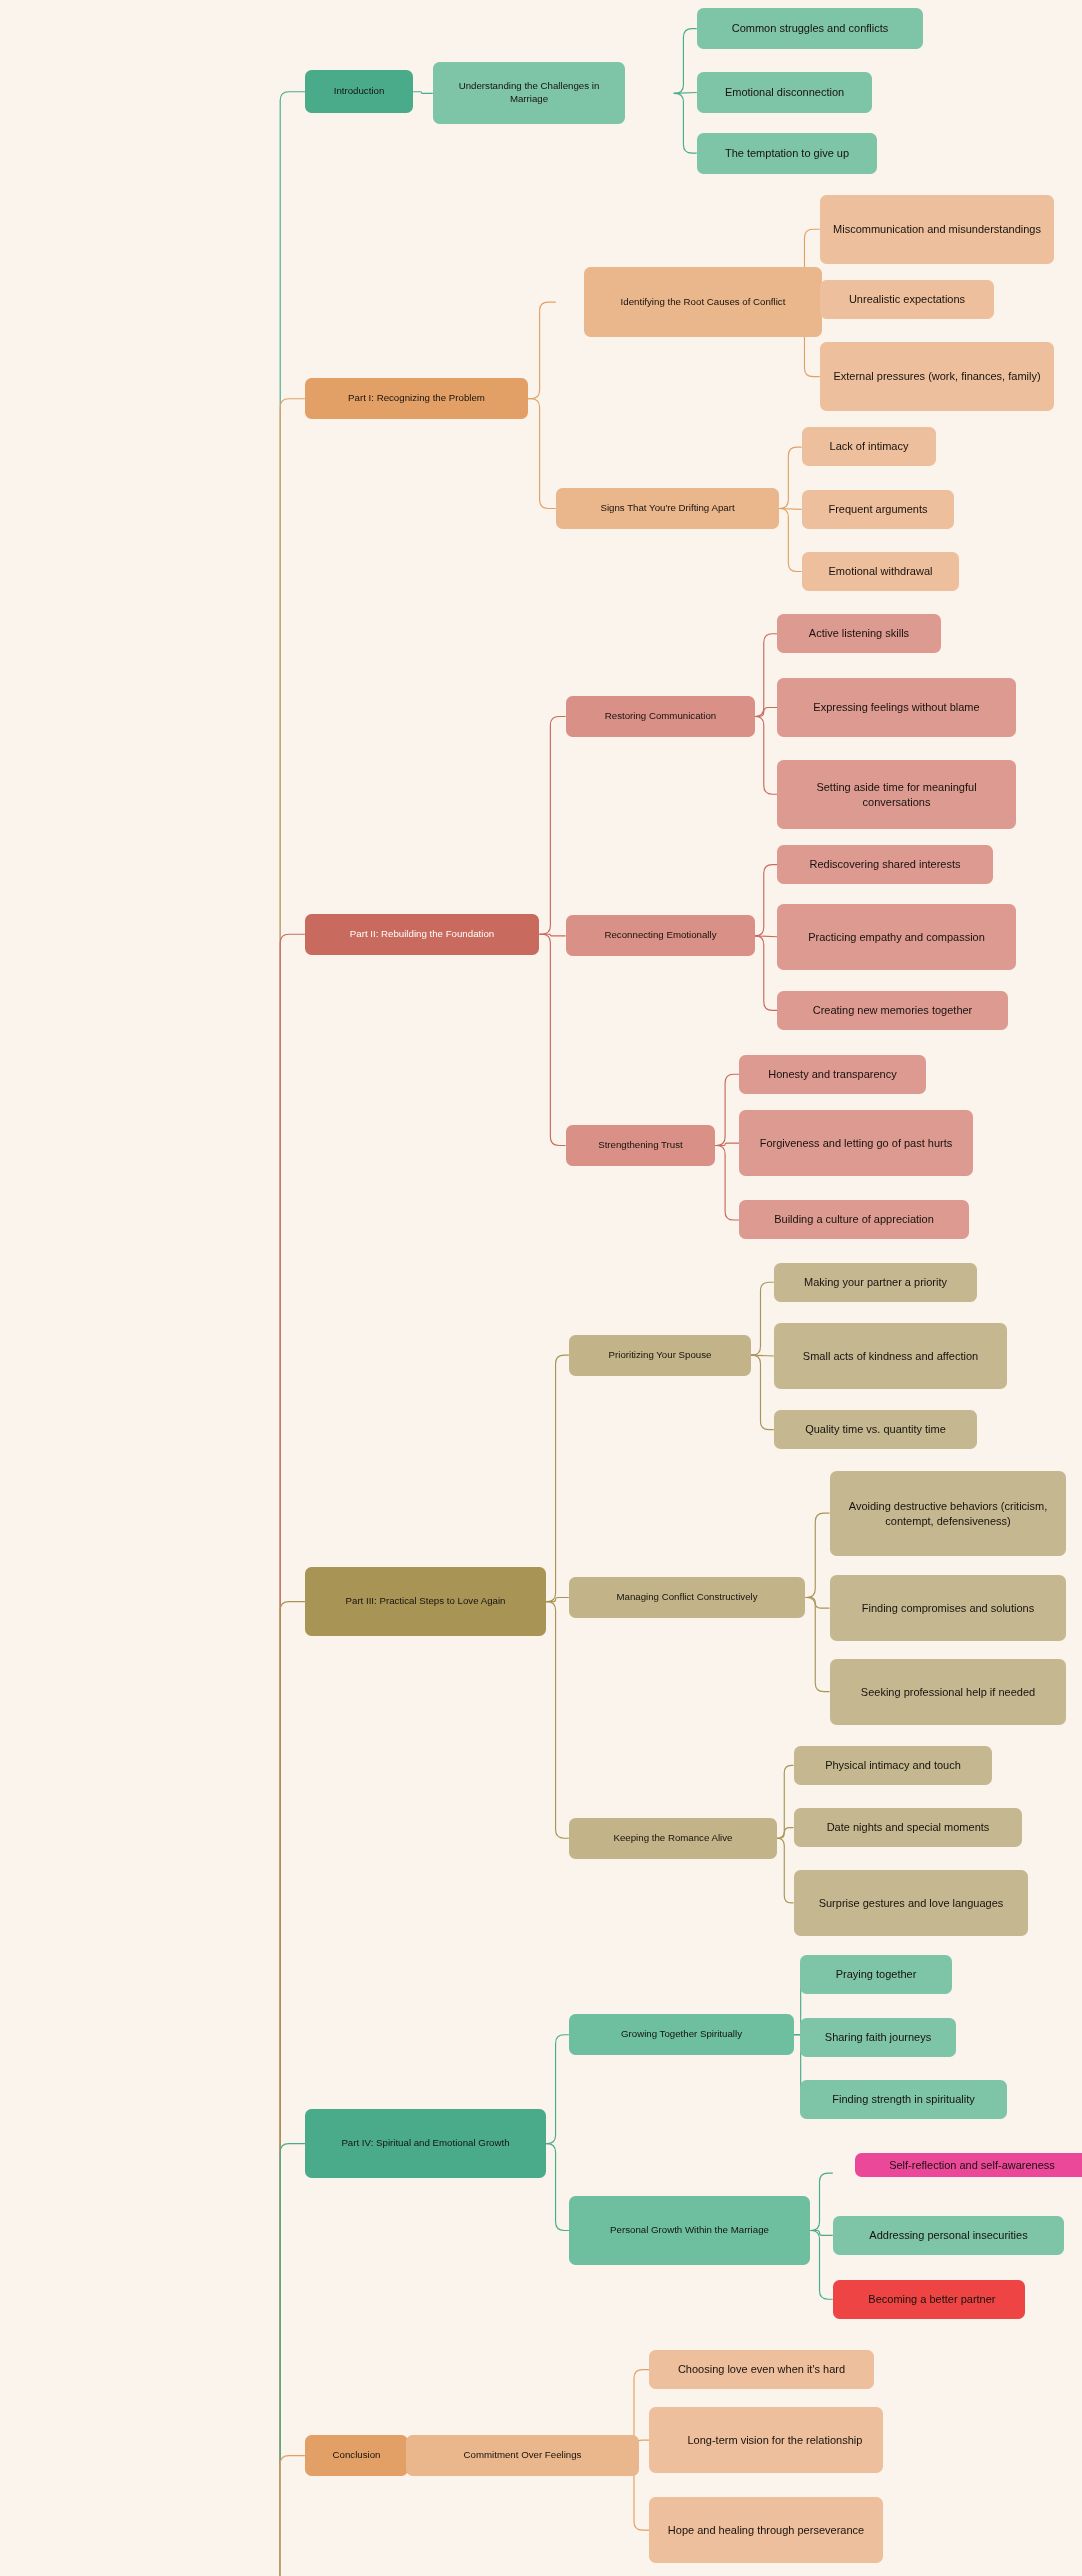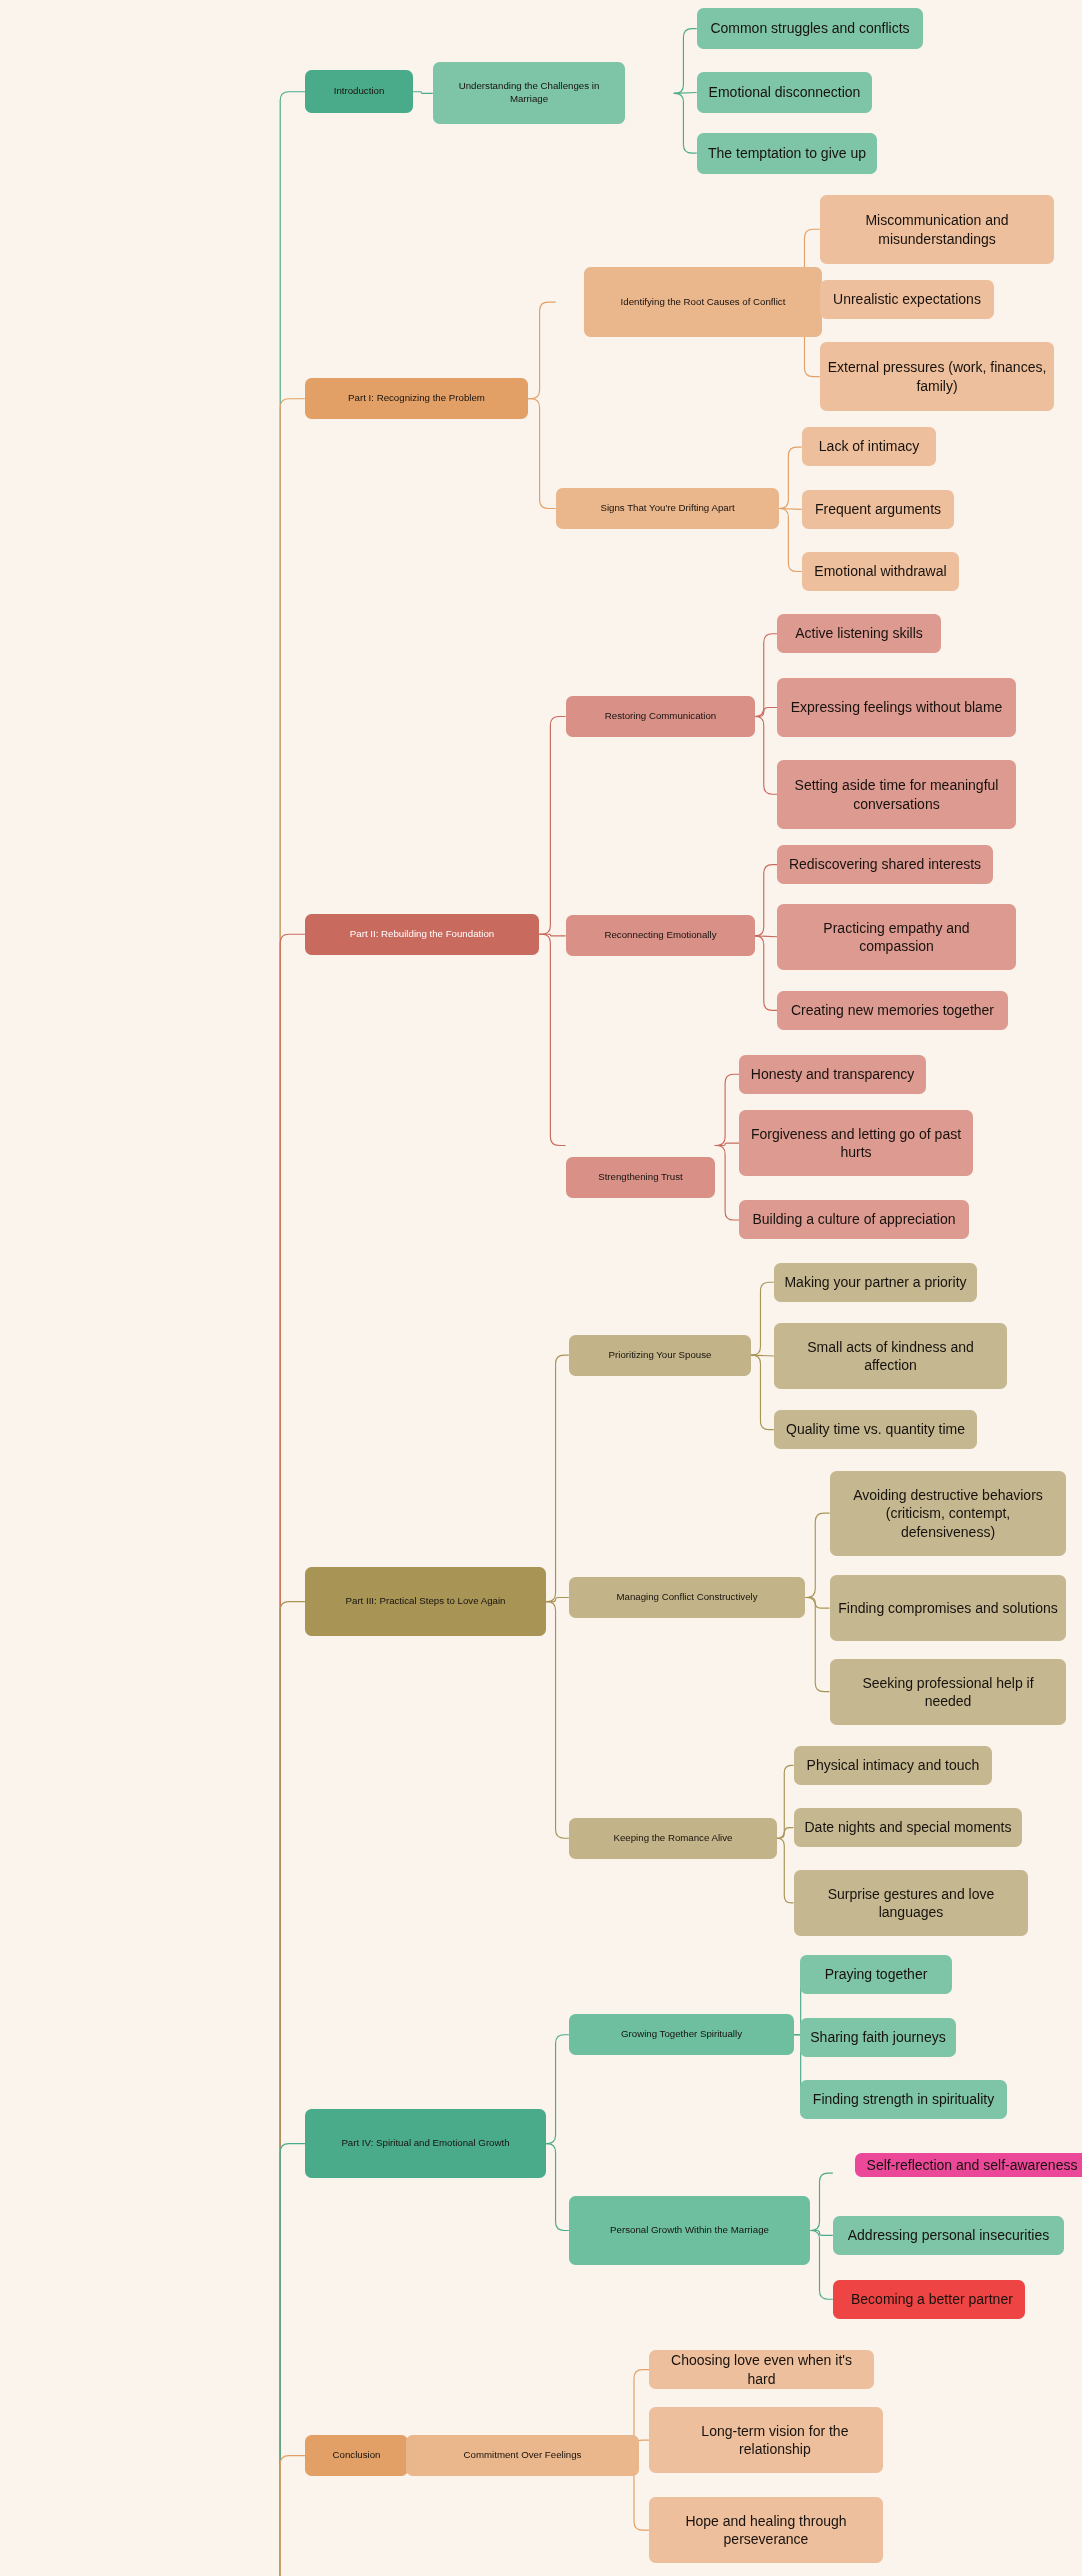--- a/index.html
+++ b/index.html
@@ -17,21 +17,21 @@
     display:flex;align-items:center;justify-content:center;
     text-align:center;
     border-radius:6.5px;
     color:#17120e;
     line-height:1.32;
     padding:2.9px 7.2px;
     font-size:9.7px;
   }
   .node.branch{font-size:9.7px;}
   .node.sub{font-size:9.7px;}
-  .node.leaf{font-size:14px;}
+  .node.leaf{font-size:11px;}
   .white-text{color:#ffffff;}
 </style>
 </head>
 <body>
 
 <div id="canvas">
   <svg class="links" id="link-layer" viewBox="0 0 1501 3573" preserveAspectRatio="none">
       <path d="M 363.8787878787879 4025.019707565162 L 376.71351515151514 4025.019707565162 Q 388.71351515151514 4025.019707565162 388.71351515151514 4013.019707565162 L 388.71351515151514 139.20152574698028 Q 388.71351515151514 127.2015257469803 400.71351515151514 127.2015257469803 L 423.00909090909096 127.2015257469803" fill="none" stroke="#4aab8a" stroke-width="1.6"></path>
       <path d="M 363.8787878787879 4025.019707565162 L 376.71351515151514 4025.019707565162 Q 388.71351515151514 4025.019707565162 388.71351515151514 4013.019707565162 L 388.71351515151514 565.0994914176733 Q 388.71351515151514 553.0994914176733 400.71351515151514 553.0994914176733 L 423.00909090909096 553.0994914176733" fill="none" stroke="#e3a066" stroke-width="1.6"></path>
       <path d="M 363.8787878787879 4025.019707565162 L 376.71351515151514 4025.019707565162 Q 388.71351515151514 4025.019707565162 388.71351515151514 4013.019707565162 L 388.71351515151514 1307.8655435473618 Q 388.71351515151514 1295.8655435473618 400.71351515151514 1295.8655435473618 L 423.00909090909096 1295.8655435473618" fill="none" stroke="#c96a5e" stroke-width="1.6"></path>
@@ -104,21 +104,21 @@
       <div class="node leaf" style="left: 802px; top: 552px; width: 157px; height: 39px; background: rgb(238, 191, 156);">Emotional withdrawal</div>
       <div class="node branch white-text" style="left: 305px; top: 914px; width: 234px; height: 41px; background: rgb(201, 106, 94);">Part II: Rebuilding the Foundation</div>
       <div class="node sub" style="left: 566px; top: 696px; width: 189px; height: 41px; background: rgb(217, 144, 135);">Restoring Communication</div>
       <div class="node leaf" style="left: 777px; top: 614px; width: 164px; height: 39px; background: rgb(221, 154, 145);">Active listening skills</div>
       <div class="node leaf" style="left: 777px; top: 678px; width: 239px; height: 59px; background: rgb(221, 154, 145);">Expressing feelings without blame</div>
       <div class="node leaf" style="left: 777px; top: 760px; width: 239px; height: 69px; background: rgb(221, 154, 145);">Setting aside time for meaningful conversations</div>
       <div class="node sub" style="left: 566px; top: 915px; width: 189px; height: 41px; background: rgb(217, 144, 135);">Reconnecting Emotionally</div>
       <div class="node leaf" style="left: 777px; top: 845px; width: 216px; height: 39px; background: rgb(221, 154, 145);">Rediscovering shared interests</div>
       <div class="node leaf" style="left: 777px; top: 904px; width: 239px; height: 66px; background: rgb(221, 154, 145);">Practicing empathy and compassion</div>
       <div class="node leaf" style="left: 777px; top: 991px; width: 231px; height: 39px; background: rgb(221, 154, 145);">Creating new memories together</div>
-      <div class="node sub" style="left: 566px; top: 1125px; width: 149px; height: 41px; background: rgb(217, 144, 135); margin-top: 32px;">Strengthening Trust</div>
+      <div class="node sub" style="left: 566px; top: 1125px; width: 149px; height: 41px; background: rgb(217, 144, 135);">Strengthening Trust</div>
       <div class="node leaf" style="left: 739px; top: 1055px; width: 187px; height: 39px; background: rgb(221, 154, 145);">Honesty and transparency</div>
       <div class="node leaf" style="left: 739px; top: 1110px; width: 234px; height: 66px; background: rgb(221, 154, 145);">Forgiveness and letting go of past hurts</div>
       <div class="node leaf" style="left: 739px; top: 1200px; width: 230px; height: 39px; background: rgb(221, 154, 145);">Building a culture of appreciation</div>
       <div class="node branch" style="left: 305px; top: 1567px; width: 241px; height: 69px; background: rgb(168, 149, 86);">Part III: Practical Steps to Love Again</div>
       <div class="node sub" style="left: 569px; top: 1335px; width: 182px; height: 41px; background: rgb(194, 180, 136);">Prioritizing Your Spouse</div>
       <div class="node leaf" style="left: 774px; top: 1263px; width: 203px; height: 39px; background: rgb(197, 184, 145);">Making your partner a priority</div>
       <div class="node leaf" style="left: 774px; top: 1323px; width: 233px; height: 66px; background: rgb(197, 184, 145);">Small acts of kindness and affection</div>
       <div class="node leaf" style="left: 774px; top: 1410px; width: 203px; height: 39px; background: rgb(197, 184, 145);">Quality time vs. quantity time</div>
       <div class="node sub" style="left: 569px; top: 1577px; width: 236px; height: 41px; background: rgb(194, 180, 136);">Managing Conflict Constructively</div>
       <div class="node leaf" style="left: 830px; top: 1471px; width: 236px; height: 85px; background: rgb(197, 184, 145);">Avoiding destructive behaviors (criticism, contempt, defensiveness)</div>

